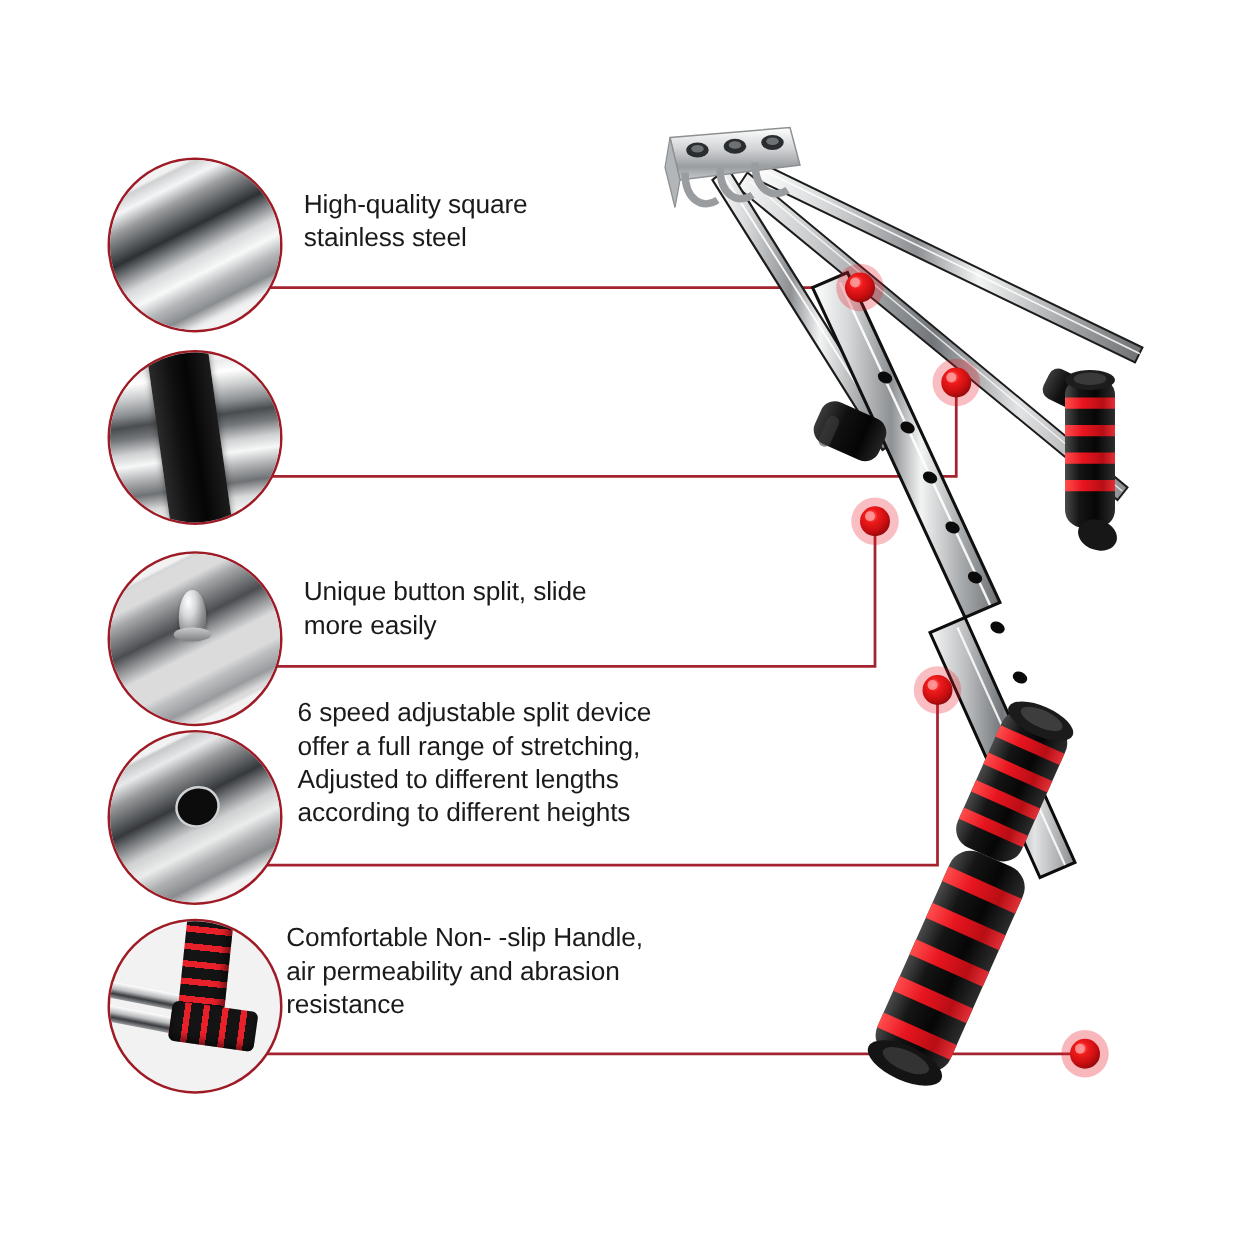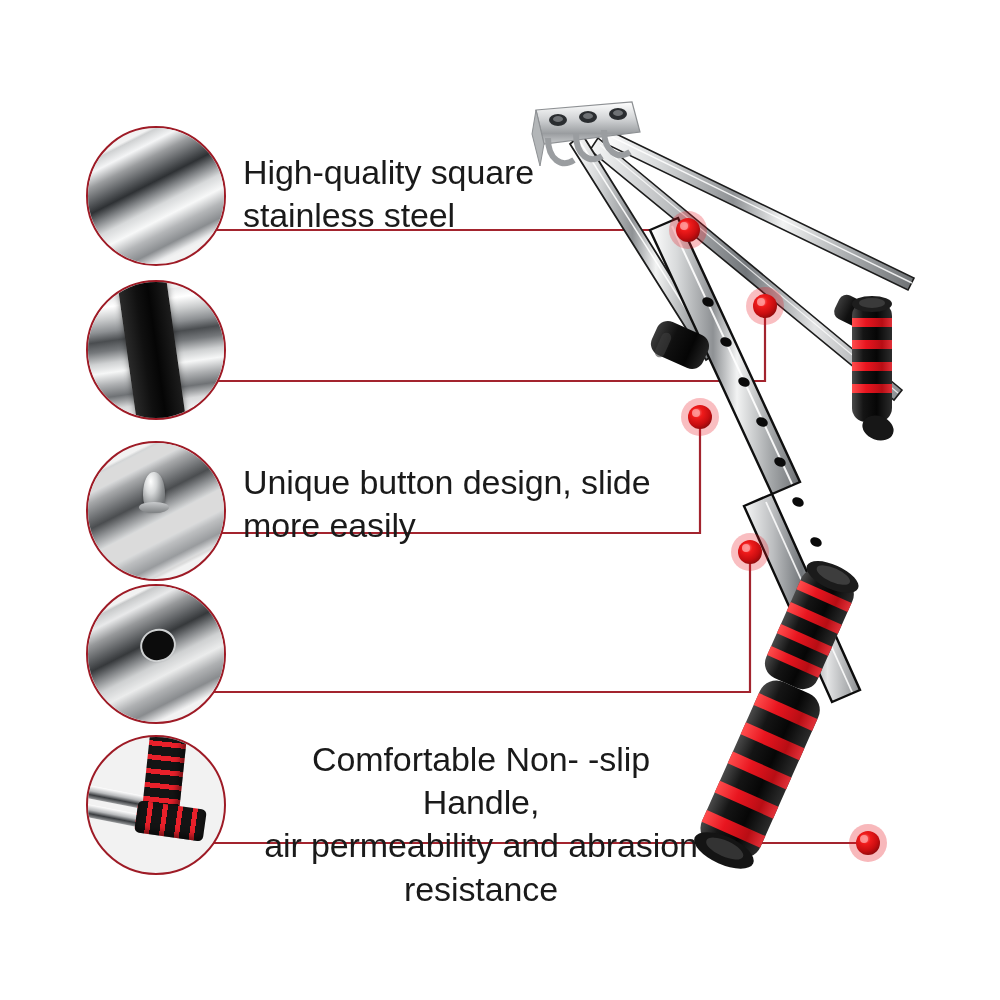--- a/index.html
+++ b/index.html
@@ -87,21 +87,21 @@
     position:absolute; left:-6%; top:40%; width:60%; height:9%;
     background:linear-gradient(to bottom,#ffffff,#b9bbbd 40%,#3a3d40 70%,#9a9c9e);
     transform:rotate(11deg); border-radius:2px;
   }
   .grip-rail.r2{ top:53%; width:52%; }
 
   
   .anno{
     position:absolute;
     color:#1a1a1a;
-    font-size:34px;
+    font-size:21px;
     line-height:1.27;
     letter-spacing:-0.1px;
     white-space:pre-line;
     font-family:"Liberation Sans","DejaVu Sans",sans-serif;
   }
 
   
   #product{ position:absolute; left:500px; top:90px; width:500px; height:830px; }
 </style>
 </head>
@@ -155,25 +155,29 @@
       <div class="grip-rail r2"></div>
       <div class="grip-vert"></div>
       <div class="grip-horz"></div>
     </div>
   </div>
 
   <div class="anno" style="left:243px; top:151px; width:330px;">High-quality square
 stainless steel</div>
 
 
-  <div class="anno" style="left:243px; top:461px; width:420px;">Unique button design,  slide
+  <div class="anno" style="left:243px; top:461px; width:420px;">Unique button split,  slide
 more easily</div>
 
-
-  <div class="anno" style="left:256px; top:738px; width:450px;text-align:center;">Comfortable Non- -slip Handle,
+  <div class="anno" style="left:238px; top:558px; width:440px;">6 speed adjustable split device
+offer a full range of stretching,
+Adjusted to different lengths
+according to different heights</div>
+
+  <div class="anno" style="left:229px; top:738px; width:450px;">Comfortable Non- -slip Handle,
 air permeability and abrasion
 resistance</div>
 
   <svg id="product" viewBox="0 0 500 830">
     <defs>
       <linearGradient id="steelG" x1="0" y1="0" x2="1" y2="0">
         <stop offset="0%" stop-color="#ffffff"></stop>
         <stop offset="18%" stop-color="#d8dadb"></stop>
         <stop offset="42%" stop-color="#8e9194"></stop>
         <stop offset="58%" stop-color="#f2f3f3"></stop>

